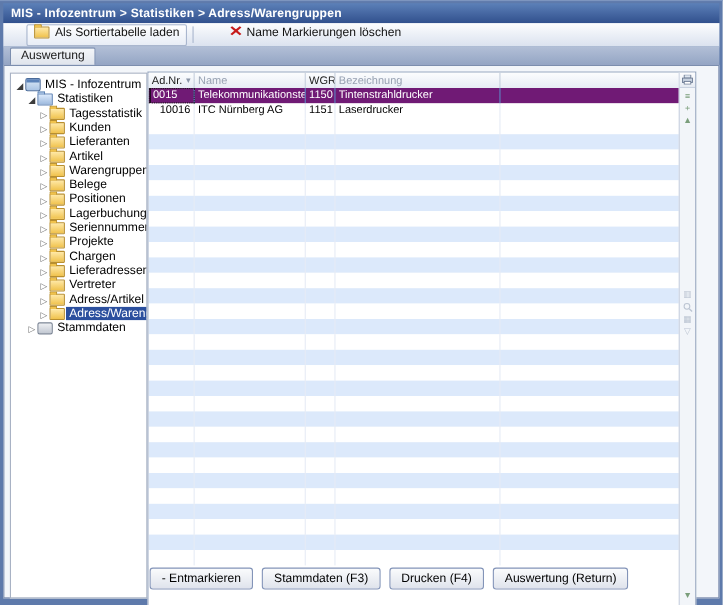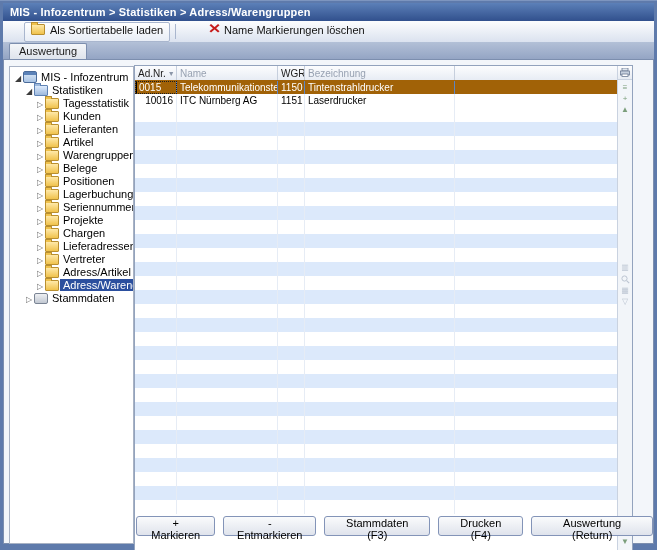--- a/index.html
+++ b/index.html
@@ -43,21 +43,21 @@
   li.selected .tl{background:#2b4f9e;color:#fff;}
   
   .grid{position:absolute;left:130px;top:5px;width:499px;height:507px;background:#fff;border:1px solid #93a3bd;box-sizing:border-box;overflow:hidden;}
   .ghead{display:flex;height:14px;background:linear-gradient(#fcfdfe,#e7ecf4);border-bottom:1px solid #b9c3d4;font-size:10px;color:#1a1a1a;}
   .ghead .gcell{display:flex;align-items:center;justify-content:space-between;border-right:1px solid #c6cfdd;padding:0 3px;box-sizing:border-box;}
   .ghead .muted{color:#98a2b2;}
   .sorticon{font-size:7px;color:#8b96a8;margin-left:2px;}
   .gbody{position:absolute;left:0;top:14px;right:14px;bottom:0;overflow:hidden;}
   .grow{display:flex;height:14px;font-size:10px;color:#000;background:#fff;}
   .grow.stripe{background:#dce9fb;}
-  .grow.sel{background:#a16207;color:#fff;align-items:center;}
+  .grow.sel{background:#701a75;color:#fff;}
   .gcell{box-sizing:border-box;border-right:1px solid #e6ecf5;padding:0 3px;line-height:13px;white-space:nowrap;overflow:hidden;}
   .grow.sel .gcell{border-right-color:#5d84c2;}
   .c1{width:42px;flex:0 0 42px;} .c2{width:101px;flex:0 0 101px;} .c3{width:27px;flex:0 0 27px;}
   .c4{width:150px;flex:0 0 150px;} .c5{flex:1 1 auto;border-right:none!important;}
   .num{text-align:right;}
   .editcell{outline:1px dotted #1c1c1c;outline-offset:-1px;position:relative;padding-left:4px;}
   .caret{position:absolute;left:1px;top:1px;bottom:1px;width:1px;background:#000;}
   
   .strip{position:absolute;top:0;right:0;bottom:0;width:14px;background:#f2f5f9;border-left:1px solid #c9d2e0;}
   .stripbtn{height:13px;border-bottom:1px solid #c9d2e0;background:linear-gradient(#fdfdfe,#e7ecf3);display:flex;align-items:center;justify-content:center;}
@@ -499,21 +499,20 @@
         </div>
         <div class="sg sg-bot">
           <span class="sic">▼</span>
           <span class="sic">+</span>
           <span class="sic">≡</span>
         </div>
       </div>
     </div>
 
     <div class="footer">
-      <button class="fbtn">+ Markieren</button>
       <button class="fbtn">- Entmarkieren</button>
       <button class="fbtn">Stammdaten (F3)</button>
       <button class="fbtn">Drucken (F4)</button>
       <button class="fbtn">Auswertung (Return)</button>
     </div>
 
   </div>
 </div>
 
 </body></html>

